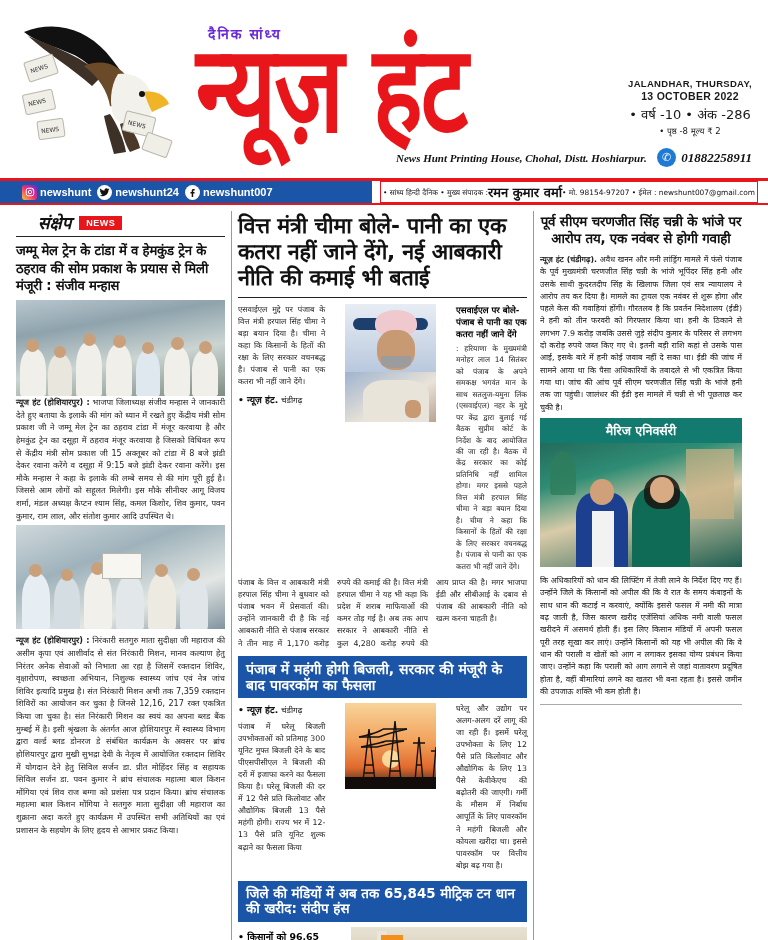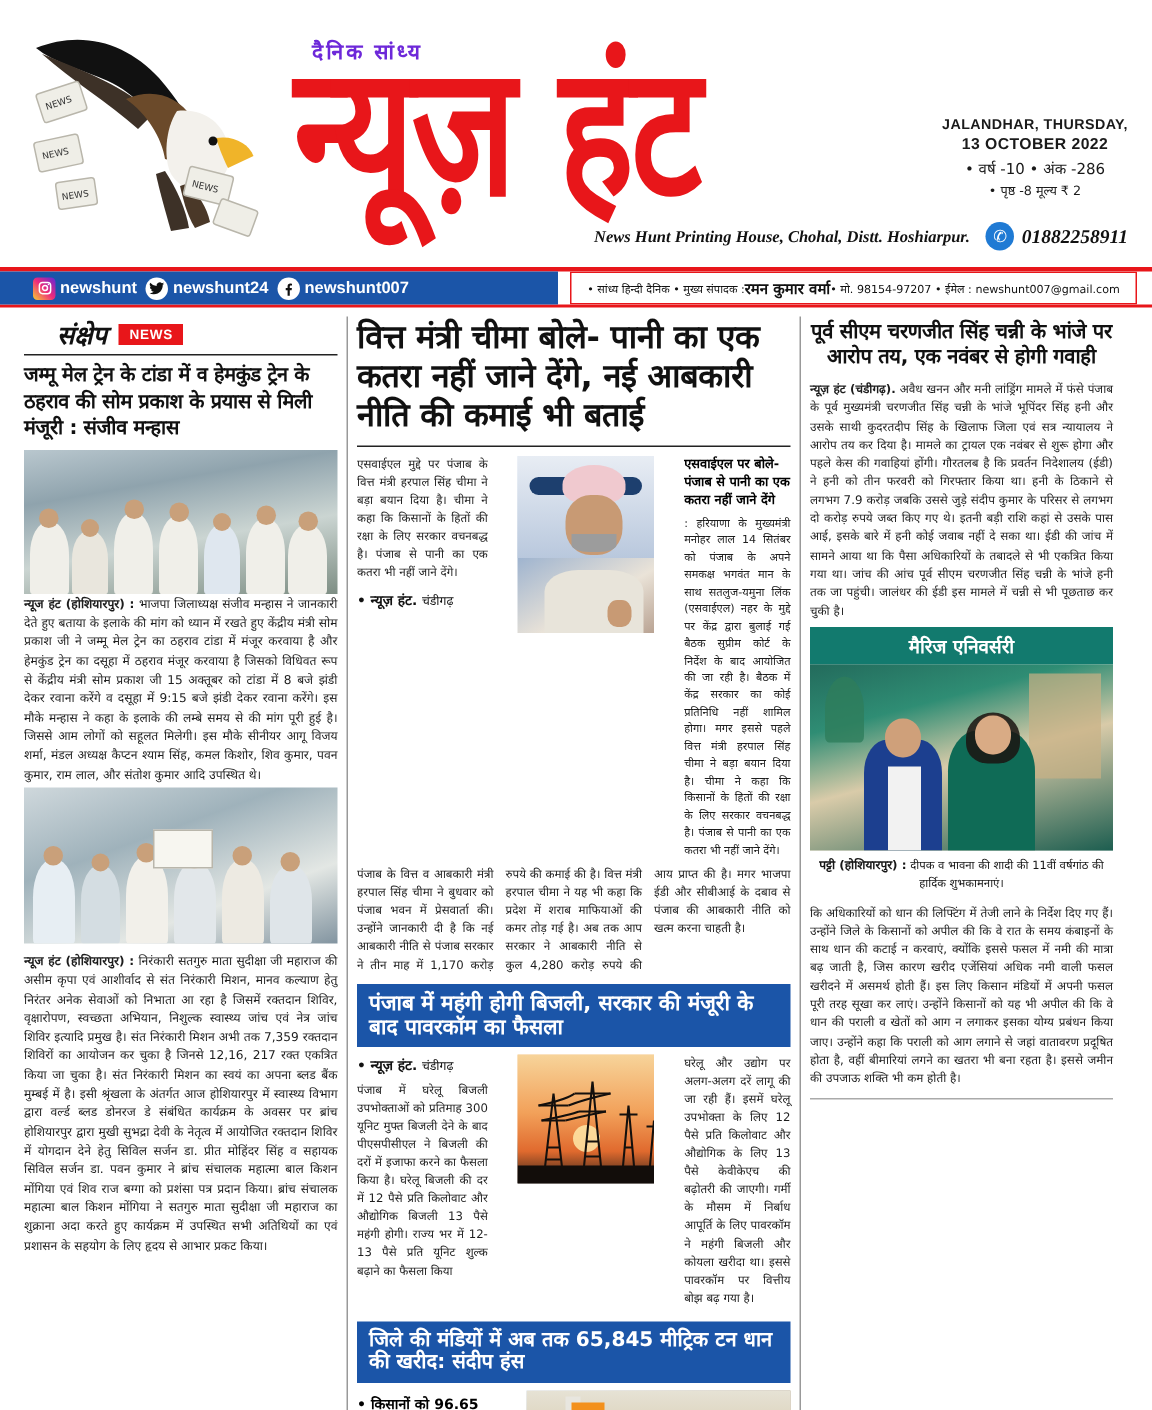--- a/index.html
+++ b/index.html
@@ -47,21 +47,21 @@
   }
   .dateblock {
     position: absolute; right: 12px; top: 78px;
     width: 132px;
     text-align: center;
     color: #1a1a1a;
     font-family: "Liberation Sans", sans-serif;
   }
   .dateblock .l1 { font-size: 9.5px; font-weight: bold; letter-spacing: .3px; }
   .dateblock .l2 { font-size: 10.5px; font-weight: bold; letter-spacing: .3px; margin-top: 1px;}
-  .dateblock .l3 { font-size: 10px; margin-top: 3px; font-family:"DejaVu Sans",sans-serif;}
+  .dateblock .l3 { font-size: 13px; margin-top: 3px; font-family:"DejaVu Sans",sans-serif;}
   .dateblock .l4 { font-size: 8.5px; margin-top: 2px; font-family:"DejaVu Sans",sans-serif;}
 
   .imprint {
     position: absolute; left: 396px; top: 152px;
     font-size: 11px; font-style: italic; font-weight: bold;
     font-family: "Liberation Serif", serif; color: #111;
   }
   .phone-wrap {
     position: absolute; right: 16px; top: 148px;
     display: flex; align-items: center; gap: 5px;
@@ -94,21 +94,21 @@
   .ic-ig { background: linear-gradient(45deg,#f9ce34,#ee2a7b,#6228d7); }
   .ic-tw { background:#fff; border-radius:50%; }
   .ic-fb { background:#fff; border-radius:50%; }
   .social-right {
     flex: 1; background: #fff; border: 1.5px solid #e8161a;
     margin-left: 8px; margin-right: 10px;
     display: flex; align-items: center; justify-content: center;
     font-size: 7.4px; color: #111; font-family: "DejaVu Sans", sans-serif;
     white-space: nowrap; overflow: hidden;
   }
-  .social-right b { font-size: 10px; }
+  .social-right b { font-size: 13px; }
   .redline { height: 3px; background: #e8161a; width: 768px; }
   .redline2 { height: 2px; background:#e8161a; width: 768px; margin-bottom:2px;}
 
   
   .content {
     display: flex;
     width: 768px;
     padding: 4px 10px 0 10px;
     gap: 0;
   }
@@ -432,23 +432,19 @@
         <div style="position:absolute;right:8px;top:6px;width:48px;height:70px;background:#c9b184;opacity:.7;"></div>
         <div style="position:absolute;left:36px;bottom:0;width:52px;height:74px;background:#1c3f8f;border-radius:30% 30% 0 0;"></div>
         <div style="position:absolute;left:50px;bottom:62px;width:24px;height:26px;background:#cfa07a;border-radius:48%;"></div>
         <div style="position:absolute;left:52px;bottom:0;width:22px;height:56px;background:#f2f2f2;"></div>
         <div style="position:absolute;left:92px;bottom:0;width:58px;height:80px;background:#0f6b56;border-radius:34% 34% 0 0;"></div>
         <div style="position:absolute;left:110px;bottom:64px;width:24px;height:27px;background:#d9ab85;border-radius:48%;"></div>
         <div style="position:absolute;left:104px;bottom:58px;width:36px;height:34px;background:#1b1410;border-radius:50% 50% 40% 40%;opacity:.85;"></div>
         <div style="position:absolute;left:110px;bottom:64px;width:24px;height:26px;background:#d9ab85;border-radius:48%;"></div>
       </div>
 
-      <div class="cap">
-        <b>पट्टी (होशियारपुर) :</b>
-        <span>दीपक व भावना की शादी की 11वीं वर्षगांठ की हार्दिक शुभकामनाएं।</span>
-      </div>
 
       <p class="body" style="font-size:7.9px;margin-top:8px;">कि अधिकारियों को धान की लिफ्टिंग में तेजी लाने के निर्देश दिए गए हैं। उन्होंने जिले के किसानों को अपील की कि वे रात के समय कंबाइनों के साथ धान की कटाई न करवाएं, क्योंकि इससे फसल में नमी की मात्रा बढ़ जाती है, जिस कारण खरीद एजेंसियां अधिक नमी वाली फसल खरीदने में असमर्थ होती हैं। इस लिए किसान मंडियों में अपनी फसल पूरी तरह सूखा कर लाएं। उन्होंने किसानों को यह भी अपील की कि वे धान की पराली व खेतों को आग न लगाकर इसका योग्य प्रबंधन किया जाए। उन्होंने कहा कि पराली को आग लगाने से जहां वातावरण प्रदूषित होता है, वहीं बीमारियां लगने का खतरा भी बना रहता है। इससे जमीन की उपजाऊ शक्ति भी कम होती है।</p>
 
       <div class="hr-thin"></div>
     </div>
   </div>
 </div>
 
 </body></html>

